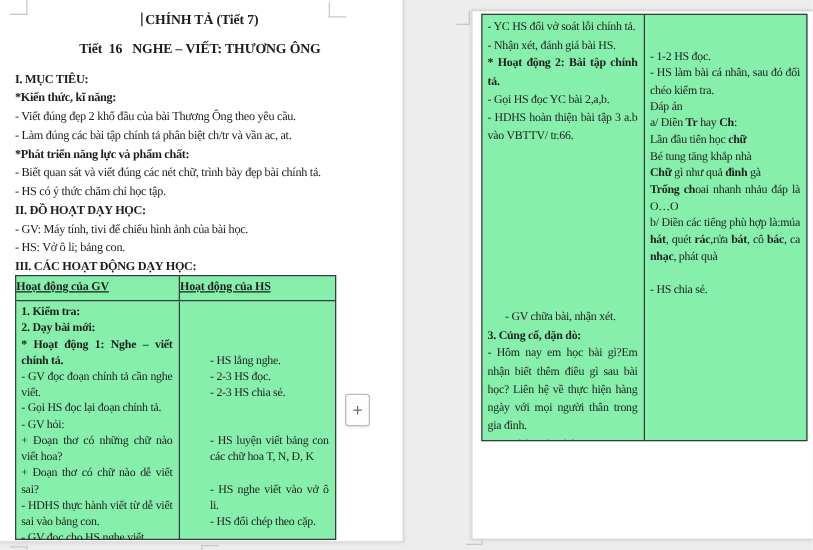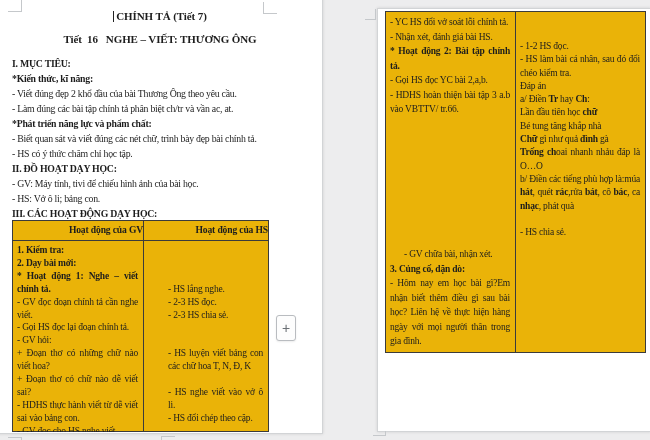--- a/index.html
+++ b/index.html
@@ -25,27 +25,27 @@
                 font-weight: bold; font-size: 11px; letter-spacing: -0.1px; white-space: pre; }
   .t1 { top: 24px; }
   .t2 { top: 47px; }
   .caret { display: inline-block; width: 1px; height: 11px; background: #222;
            margin-right: 2px; vertical-align: -2px; }
 
   .intro { position: absolute; left: 14px; top: 70px; width: 298px;
            font-size: 9.8px; line-height: 15px; letter-spacing: -0.25px; }
   .intro .para { white-space: nowrap; overflow: hidden; }
 
-  .tbl { position: absolute; border: 1px solid #3b3b3b; box-sizing: border-box; background: #eab308; }
+  .tbl { position: absolute; border: 1px solid #3b3b3b; box-sizing: border-box; background: #86efac; }
   .tbl-left  { left: 14px; top: 234px; width: 257px; height: 212px; }
   .tbl-right { left: 7px;  top: 2px;   width: 261px; height: 342px; }
 
   .thead { display: flex; height: 19px; border-bottom: 1px solid #3b3b3b; }
   .th { box-sizing: border-box; font-weight: bold; font-size: 9.6px; letter-spacing: -0.15px;
-        text-align: right; padding-top: 3px; }
+        text-align: left; padding-top: 3px; text-decoration: underline; }
   .th-gv { width: 131px; border-right: 1px solid #3b3b3b; }
   .th-hs { flex: 1; }
 
   .tbody { display: flex; overflow: hidden; }
   .tbody-left  { height: 191px; gap: 20px; }
   .tbody-right { height: 340px; }
 
   .td { box-sizing: border-box; padding: 3px 5px 0 4px; overflow: hidden;
         font-size: 9.5px; letter-spacing: -0.2px; }
   .td .para { text-align: justify; }

